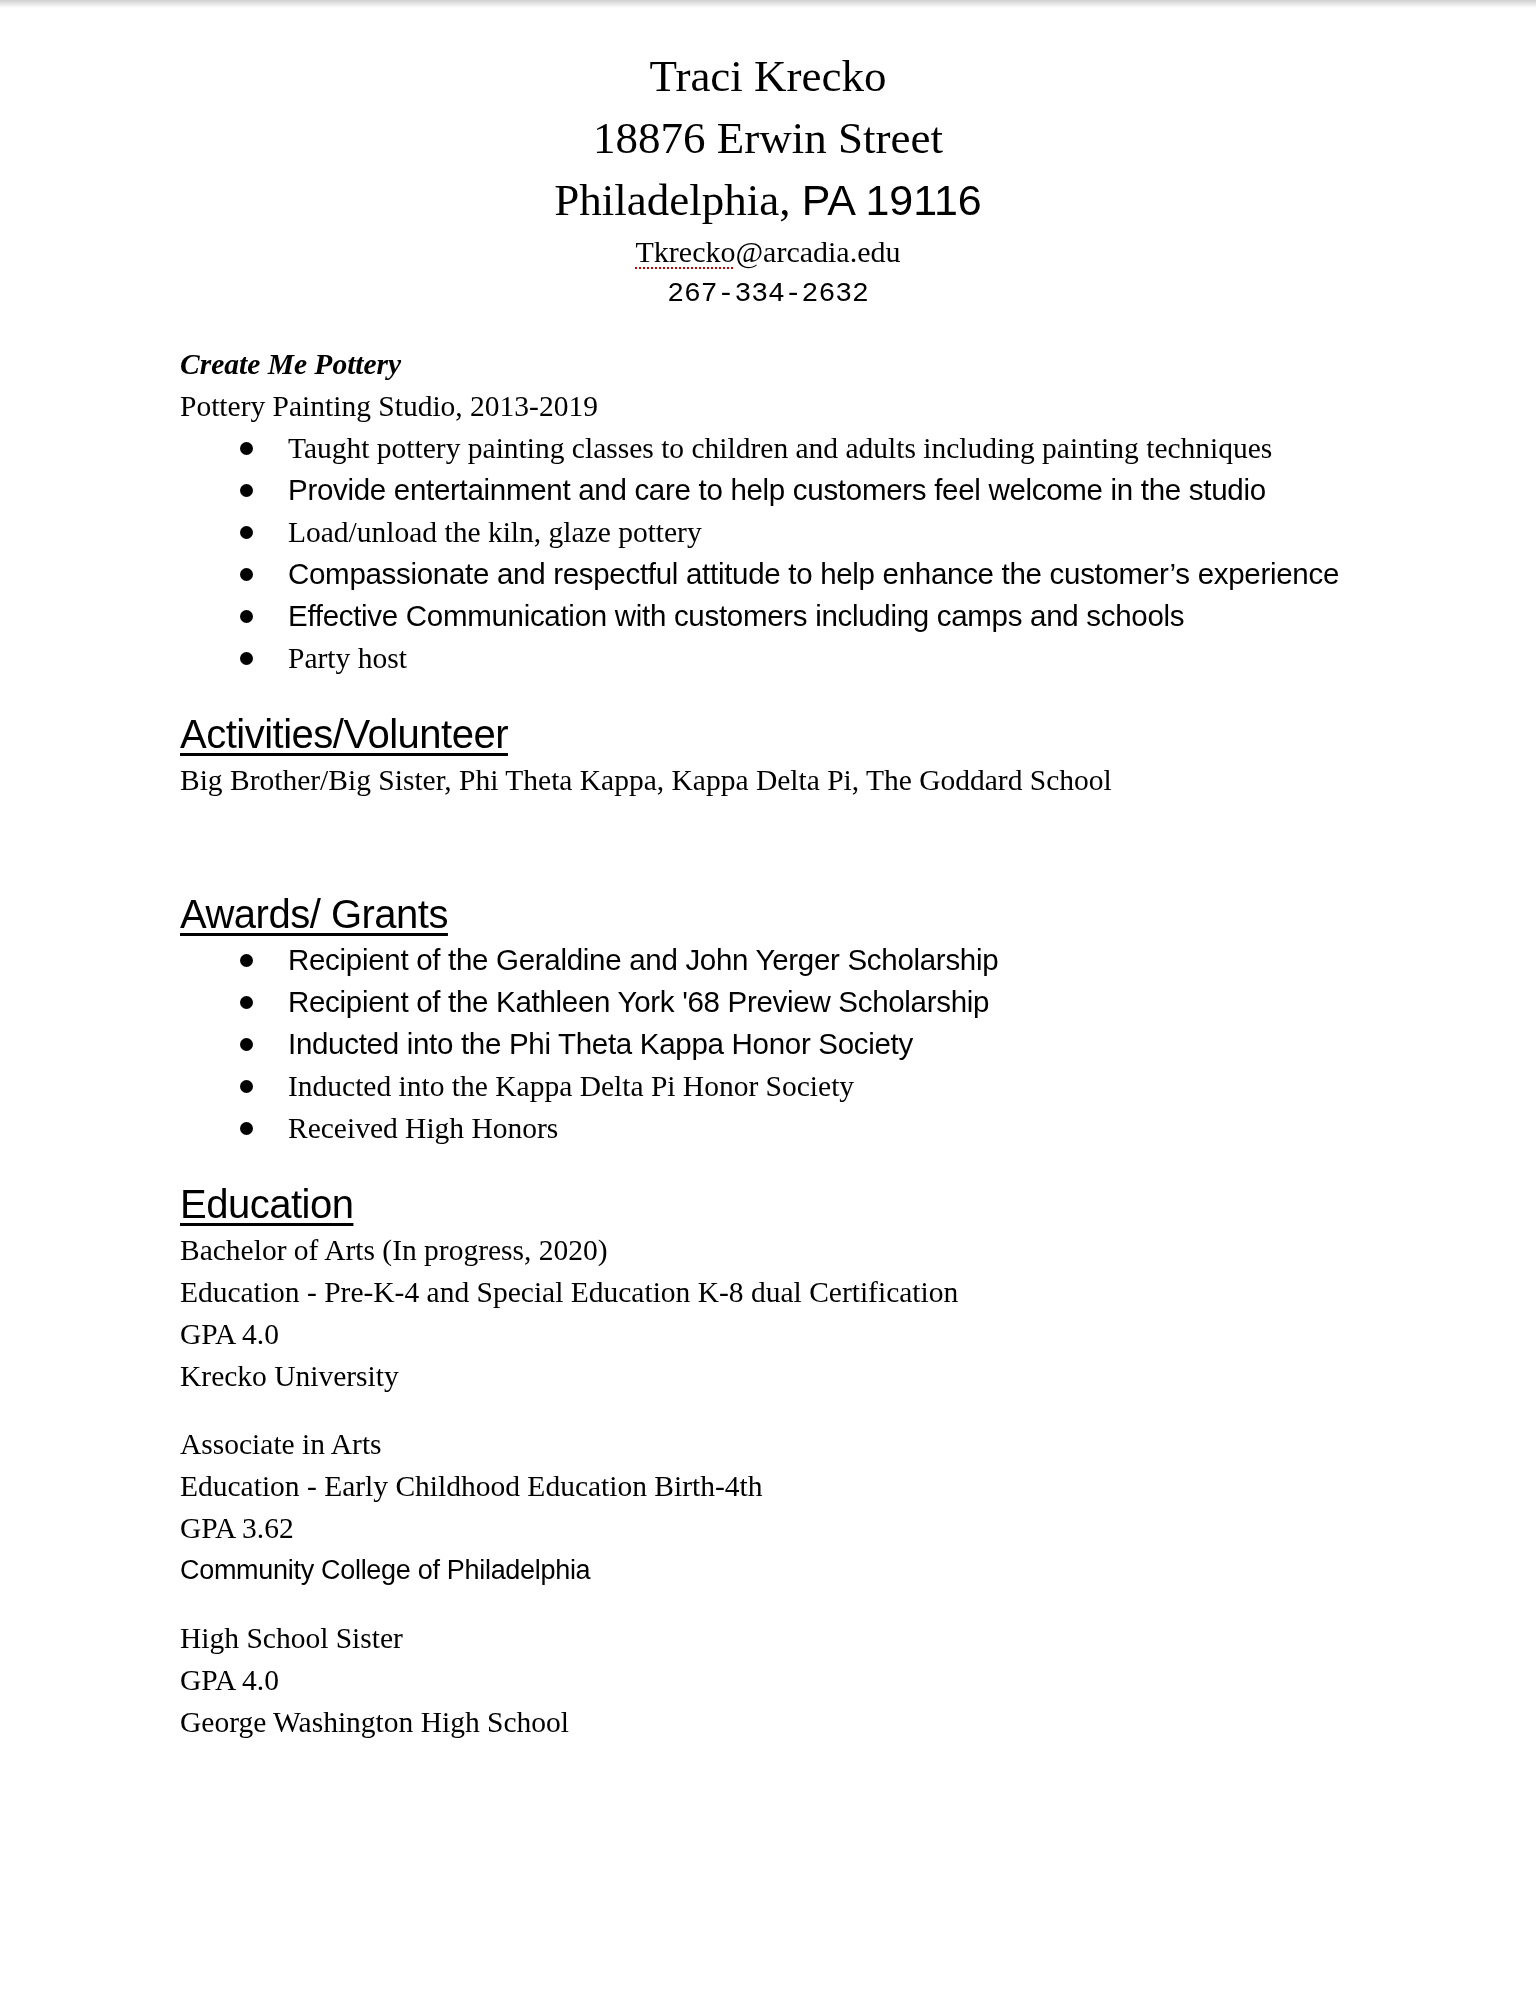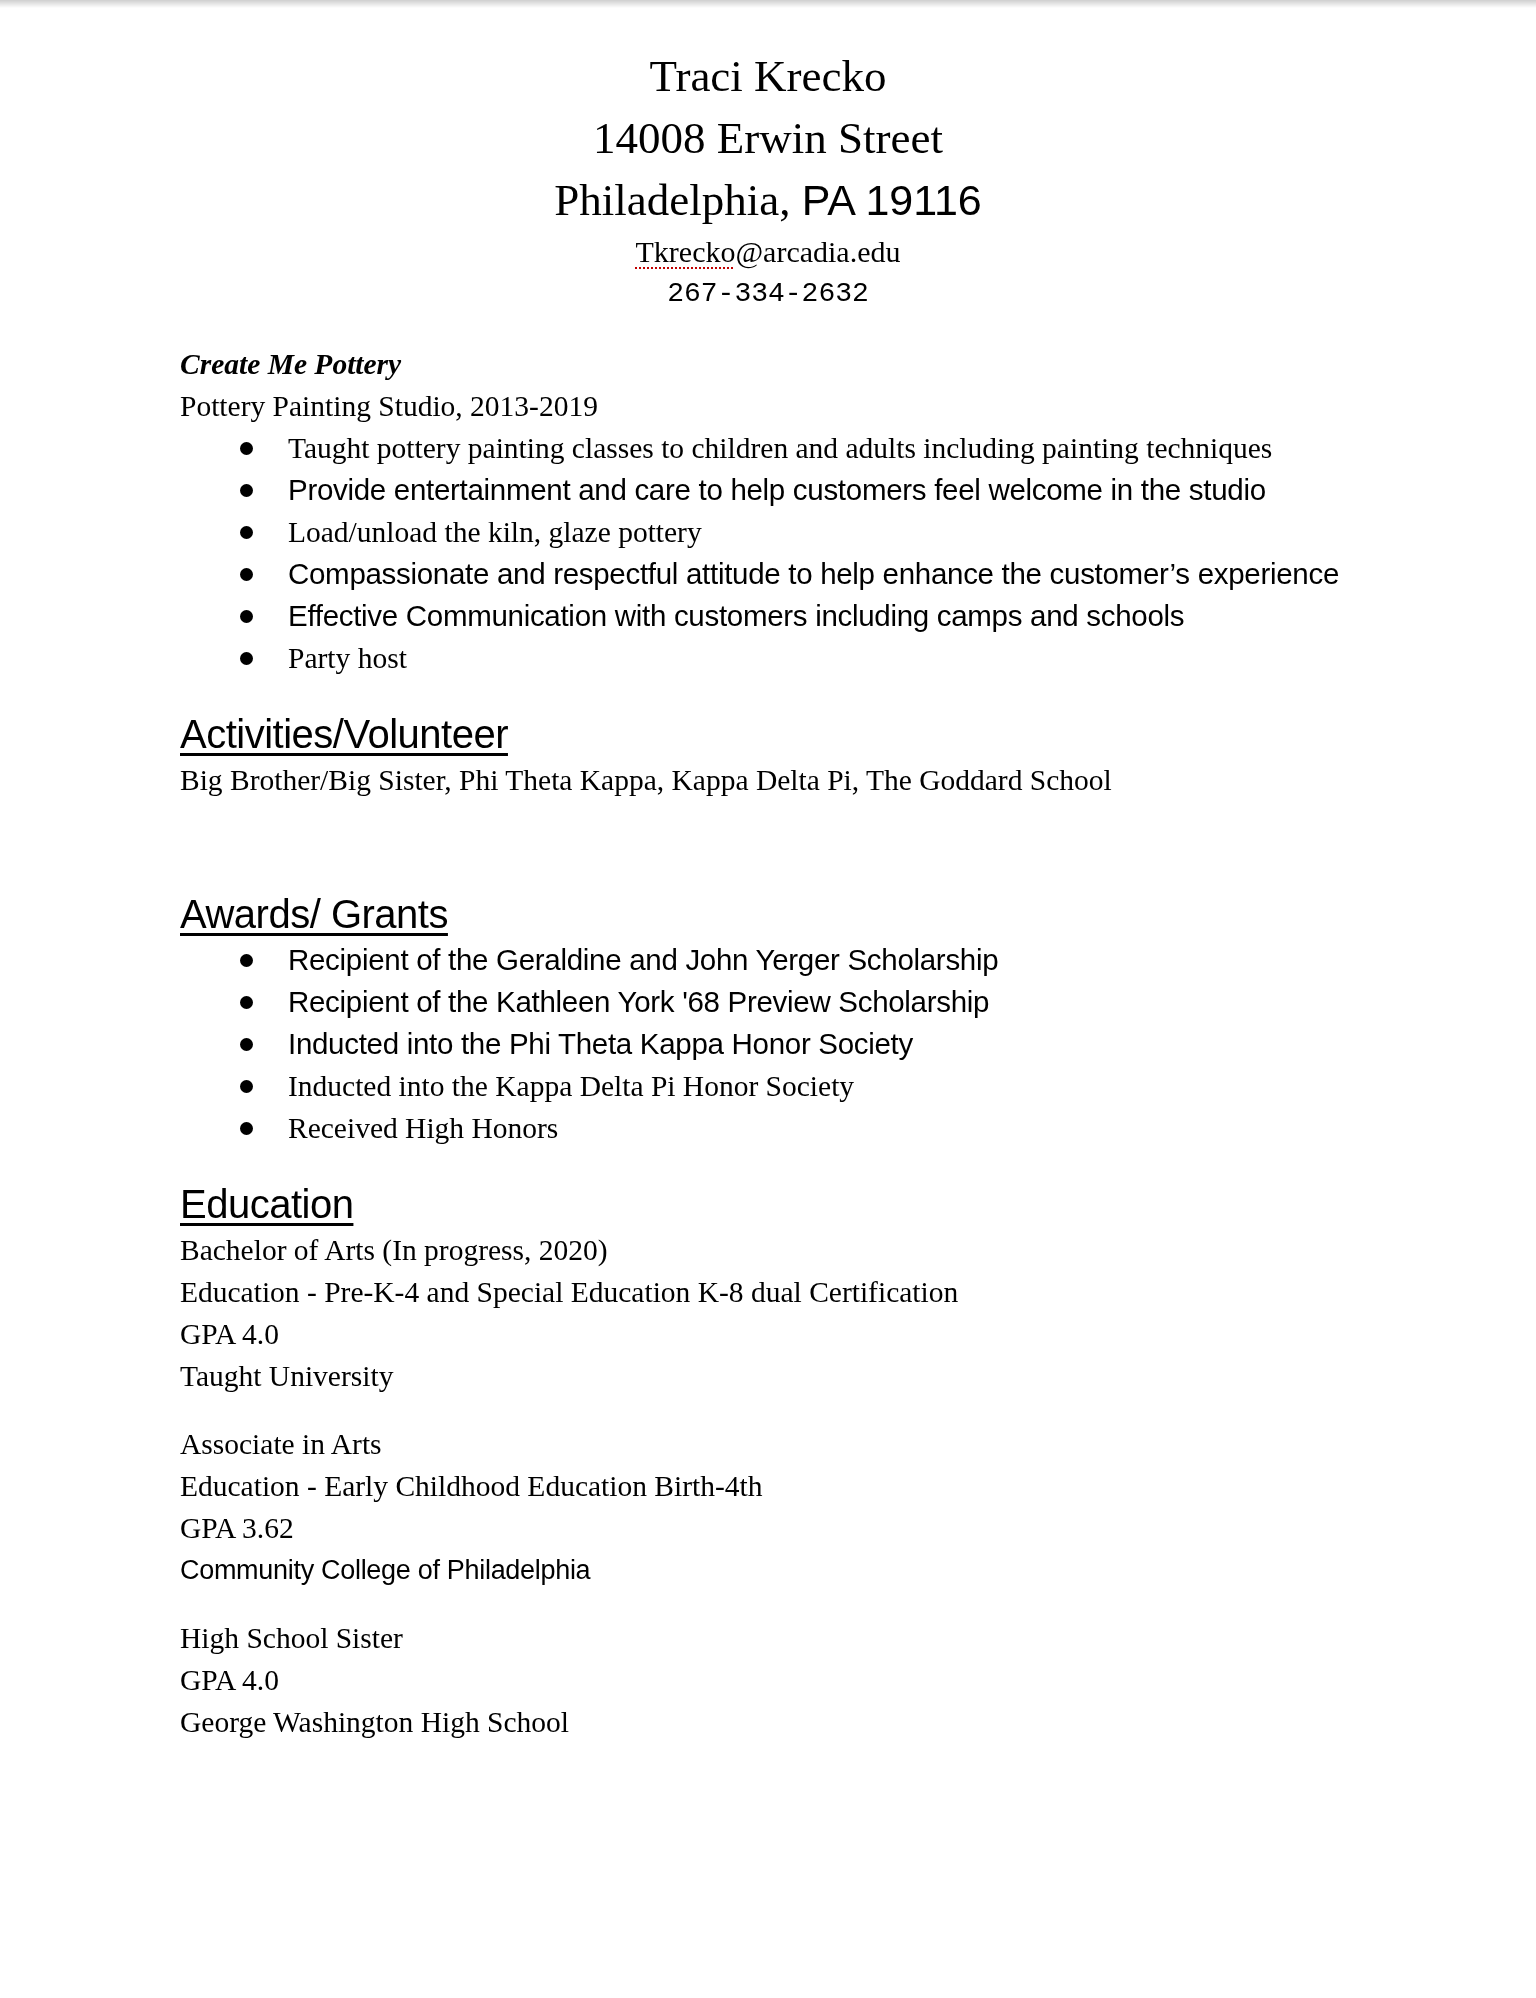--- a/index.html
+++ b/index.html
@@ -27,21 +27,21 @@
   .gap-lg { height: 88px; }
   .gap-edu { height: 26px; }
 </style>
 </head>
 <body>
 
 <div class="top-shadow"></div>
 
 <div class="header">
   <div class="hdr-big">Traci Krecko</div>
-  <div class="hdr-big">14008 Erwin Street</div>
+  <div class="hdr-big">18876 Erwin Street</div>
   <div class="hdr-big">
     <span>Philadelphia,</span>
     <span class="sans">PA 19116</span>
   </div>
   <div class="hdr-small"><span class="email-user">Tkrecko</span><span>@arcadia.edu</span></div>
   <div class="hdr-small sans">267-334-2632</div>
 </div>
 
 <div class="content">
 
@@ -80,21 +80,21 @@
 
   <div class="gap-sm"></div>
 
   <section>
     <div class="section-title">Education</div>
 
     <div>
       <div class="line">Bachelor of Arts (In progress, 2020)</div>
       <div class="line">Education - Pre-K-4 and Special Education K-8 dual Certification</div>
       <div class="line">GPA 4.0</div>
-      <div class="line">Taught University</div>
+      <div class="line">Krecko University</div>
     </div>
 
     <div class="gap-edu"></div>
 
     <div>
       <div class="line">Associate in Arts</div>
       <div class="line">Education - Early Childhood Education Birth-4th</div>
       <div class="line">GPA 3.62</div>
       <div class="line sans-line">Community College of Philadelphia</div>
     </div>

